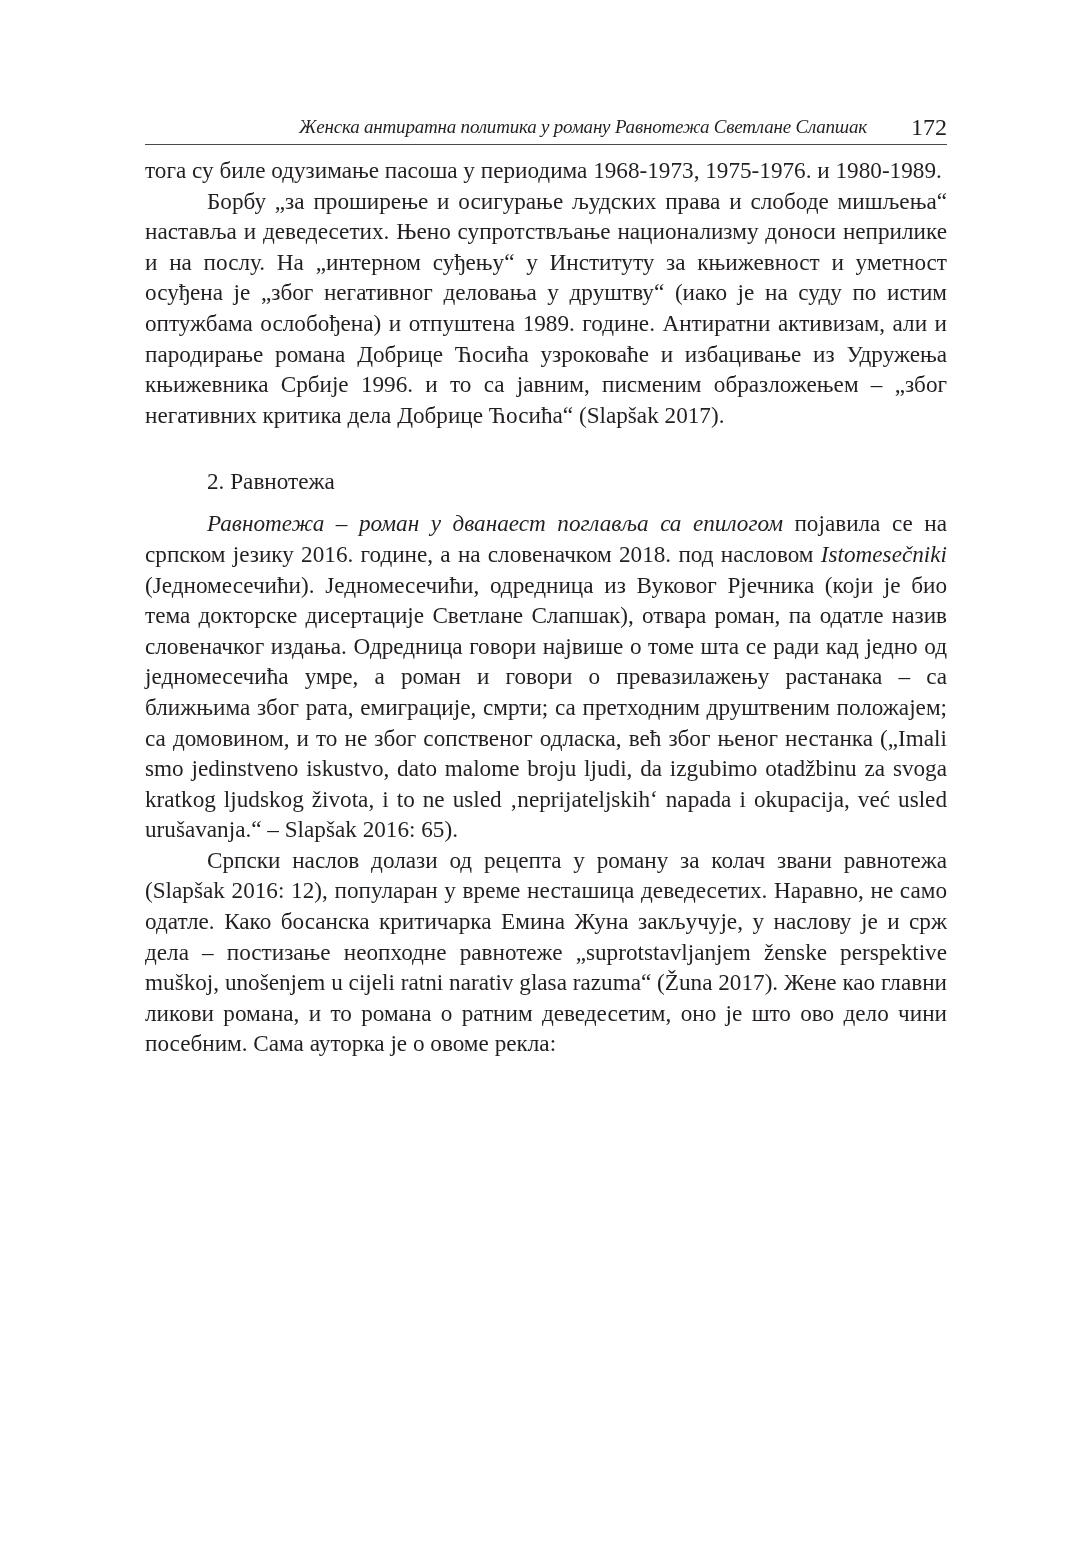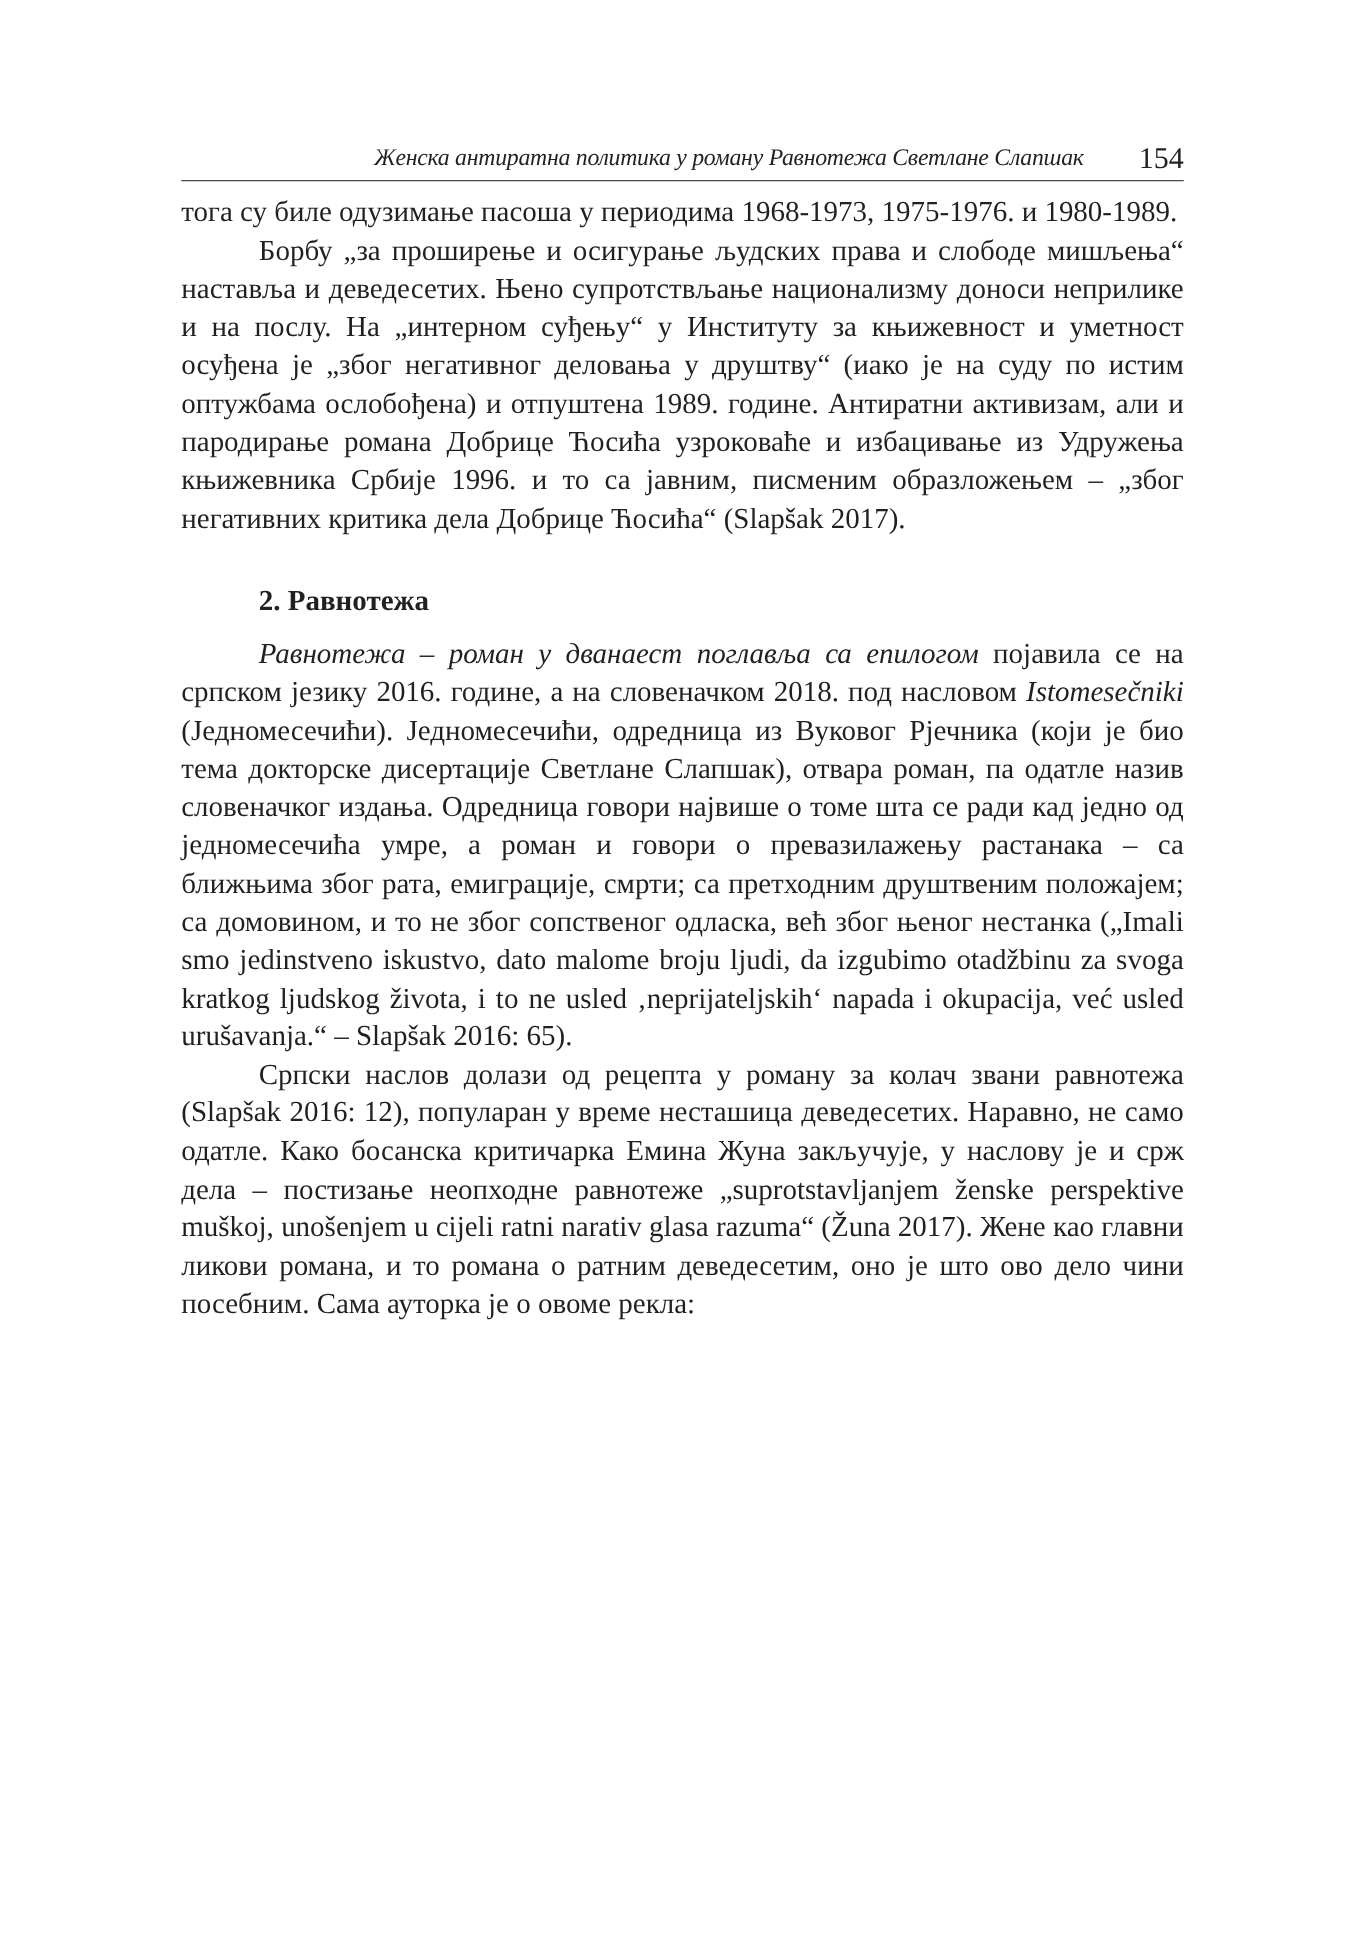--- a/index.html
+++ b/index.html
@@ -45,34 +45,34 @@
     text-align: justify;
     hyphens: manual;
   }
   .body-text p {
     margin: 0;
   }
   .body-text p.indent {
     text-indent: 62px;
   }
   .section-heading {
-    font-weight: bold;
+    font-weight: normal;
     font-size: 23.2px;
     margin: 36px 0 12px 62px;
     line-height: 30px;
   }
   .it { font-style: italic; font-family: Liberation Serif, serif; }
 </style>
 </head>
 <body>
 
 <div class="page">
   <div class="running-head">
     <span class="running-title">Женска антиратна политика у роману Равнотежа Светлане Слапшак</span>
-    <span class="page-number">154</span>
+    <span class="page-number">172</span>
   </div>
 
   <div class="body-text">
     <p><span>тога су биле одузимање пасоша у периодима 1968-1973, 1975-1976. и 1980-1989.</span></p>
     <p class="indent"><span>Борбу „за проширење и осигурање људских права и слободе мишљења“ наставља и деведесетих. Њено супротствљање национа­лизму доноси неприлике и на послу. На „интерном суђењу“ у Инсти­туту за књижевност и уметност осуђена је „због негативног деловања у друштву“ (иако је на суду по истим оптужбама ослобођена) и отпуште­на 1989. године. Антиратни активизам, али и пародирање романа До­брице Ћосића узроковаће и избацивање из Удружења књижевника Ср­бије 1996. и то са јавним, писменим образложењем – „због негативних критика дела Добрице Ћосића“ (Slapšak 2017).</span></p>
 
     <div class="section-heading">2. Равнотежа</div>
 
     <p class="indent"><span class="it">Равнотежа – роман у дванаест поглавља са епилогом</span><span> појавила се на српском језику 2016. године, а на словеначком 2018. под насловом </span><span class="it">Istomesečniki</span><span> (Једномесечићи). Једномесечићи, одредница из Вуковог Рјечника (који је био тема докторске дисертације Светлане Слапшак), отвара роман, па одатле назив словеначког издања. Одредница говори највише о томе шта се ради кад једно од једномесечића умре, а роман и говори о превазилажењу растанака – са ближњима због рата, емиграције, смрти; са претходним друштвеним положајем; са домовином, и то не због сопственог одласка, већ због њеног нестанка („Imali smo jedinstveno iskustvo, dato malome broju ljudi, da izgubimo otadžbinu za svoga kratkog ljudskog života, i to ne usled ‚neprijateljskih‘ napada i okupacija, već usled urušavanja.“ – Slapšak 2016: 65).</span></p>
     <p class="indent"><span>Српски наслов долази од рецепта у роману за колач звани рав­нотежа (Slapšak 2016: 12), популаран у време несташица деведесе­тих. Наравно, не само одатле. Како босанска критичарка Емина Жуна закључује, у наслову је и срж дела – постизање неопходне равнотеже „suprotstavljanjem ženske perspektive muškoj, unošenjem u cijeli ratni narativ glasa razuma“ (Žuna 2017). Жене као главни ликови романа, и то романа о ратним деведесетим, оно је што ово дело чини посебним. Сама ауторка је о овоме рекла:</span></p>

